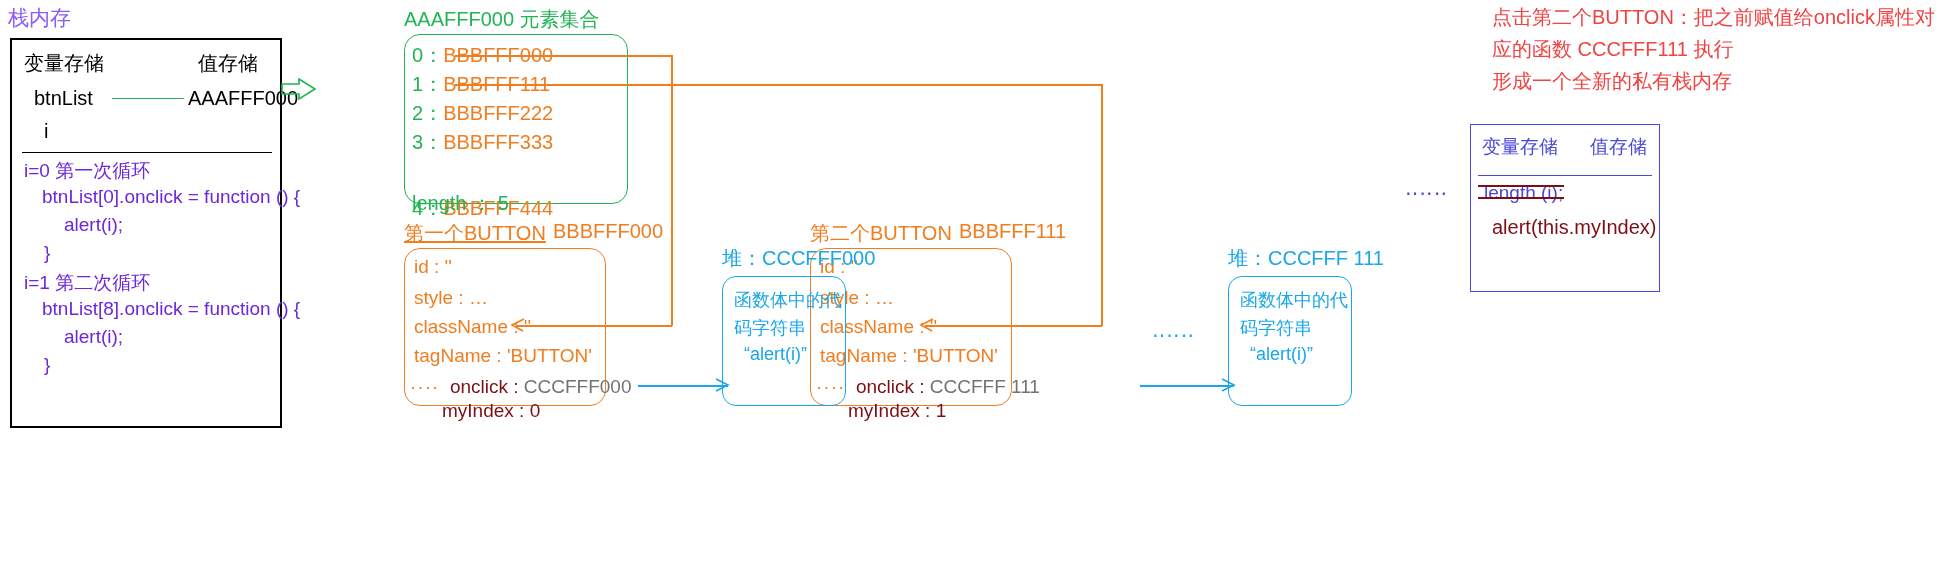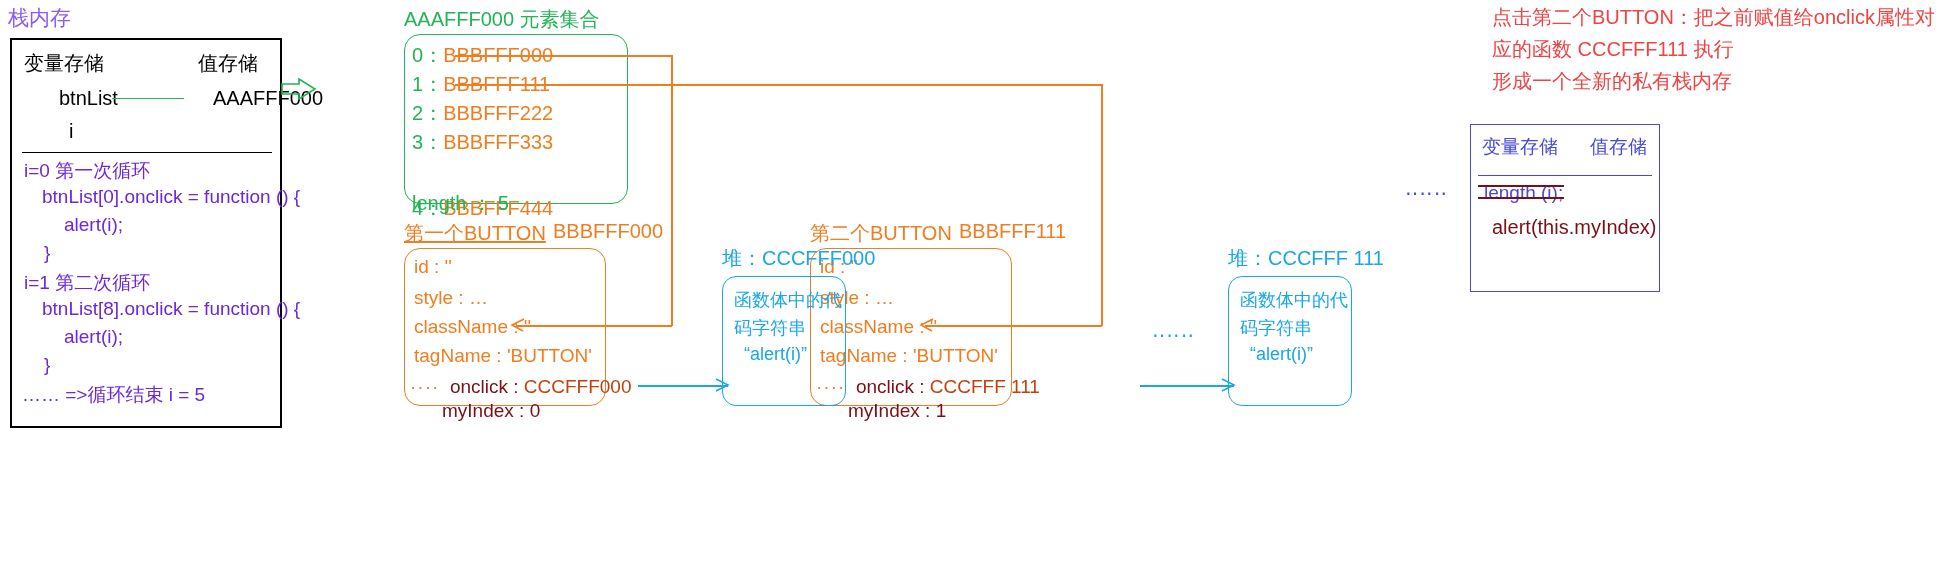--- a/index.html
+++ b/index.html
@@ -17,21 +17,21 @@
 
   
   #stack-title{left:8px;top:4px;font-size:21px;}
   #stack-box{
     left:10px;top:38px;width:272px;height:390px;
     border:2px solid #000;box-sizing:border-box;background:#fff;
   }
   #stack-box .hdr{position:absolute;top:10px;font-size:20px;color:#000;}
   #stack-box .hdr.l{left:12px;}
   #stack-box .hdr.r{left:186px;}
-  .stk-row{position:absolute;font-size:20px;color:#000;margin-left:25px;}
+  .stk-row{position:absolute;font-size:20px;color:#000;}
   #rowBtnList{left:22px;top:47px;}
   #valAAA{left:176px;top:47px;font-size:20px;}
   #rowI{left:32px;top:80px;}
   #stack-sep{position:absolute;left:10px;top:112px;width:250px;height:0;border-top:1.6px solid #000;}
   .code-l{position:absolute;font-size:19px;color:#6d28d9;}
   #l1{left:12px;top:118px;}
   #l2{left:30px;top:146px;}
   #l3{left:52px;top:174px;}
   #l4{left:32px;top:202px;}
   #l5{left:12px;top:230px;}
@@ -76,21 +76,21 @@
   #b2-title{left:810px;top:220px;}
   #b2-addr{left:959px;top:220px;}
   .btn-box{
     position:absolute;width:202px;height:158px;
     border:1.8px solid #f07d20;border-radius:16px;box-sizing:border-box;background:transparent;
   }
   #b1-box{left:404px;top:248px;}
   #b2-box{left:810px;top:248px;}
   .bprop{position:absolute;font-size:19px;color:#f07d20;}
   .bprop .hl{color:#7c0f16;}
-  .bprop .addr{color:#c2410c;}
+  .bprop .addr{color:#737373;}
   .bprop .dots{color:#f07d20;letter-spacing:1px;}
 
   
   #b1p0{left:414px;top:256px;}
   #b1p1{left:414px;top:287px;}
   #b1p2{left:414px;top:316px;}
   #b1p3{left:414px;top:345px;}
   #b1p4{left:410px;top:376px;}
   #b1p5{left:442px;top:400px;}
   
@@ -158,21 +158,20 @@
   <div id="stack-sep"></div>
 
   <div class="code-l nowrap" id="l1">i=0  第一次循环</div>
   <div class="code-l nowrap" id="l2">btnList[0].onclick = function () {</div>
   <div class="code-l nowrap" id="l3">alert(i);</div>
   <div class="code-l nowrap" id="l4">}</div>
   <div class="code-l nowrap" id="l5">i=1 第二次循环</div>
   <div class="code-l nowrap" id="l6">btnList[8].onclick = function () {</div>
   <div class="code-l nowrap" id="l7">alert(i);</div>
   <div class="code-l nowrap" id="l8">}</div>
-  <div class="code-l nowrap" id="l9">……   =&gt;循环结束 i = 5</div>
 </div>
 
 <div class="abs" id="green-arrow">
   <svg width="36" height="22" viewBox="0 0 36 22" xmlns="http://www.w3.org/2000/svg">
     <polygon points="1,6 18,6 18,1 34,11 18,21 18,16 1,16" fill="none" stroke="#22b455" stroke-width="1.6"></polygon>
   </svg>
 </div>
 
 <div class="abs nowrap c-green" id="arr-title">AAAFFF000 元素集合</div>
 <div class="abs" id="arr-box"></div>

